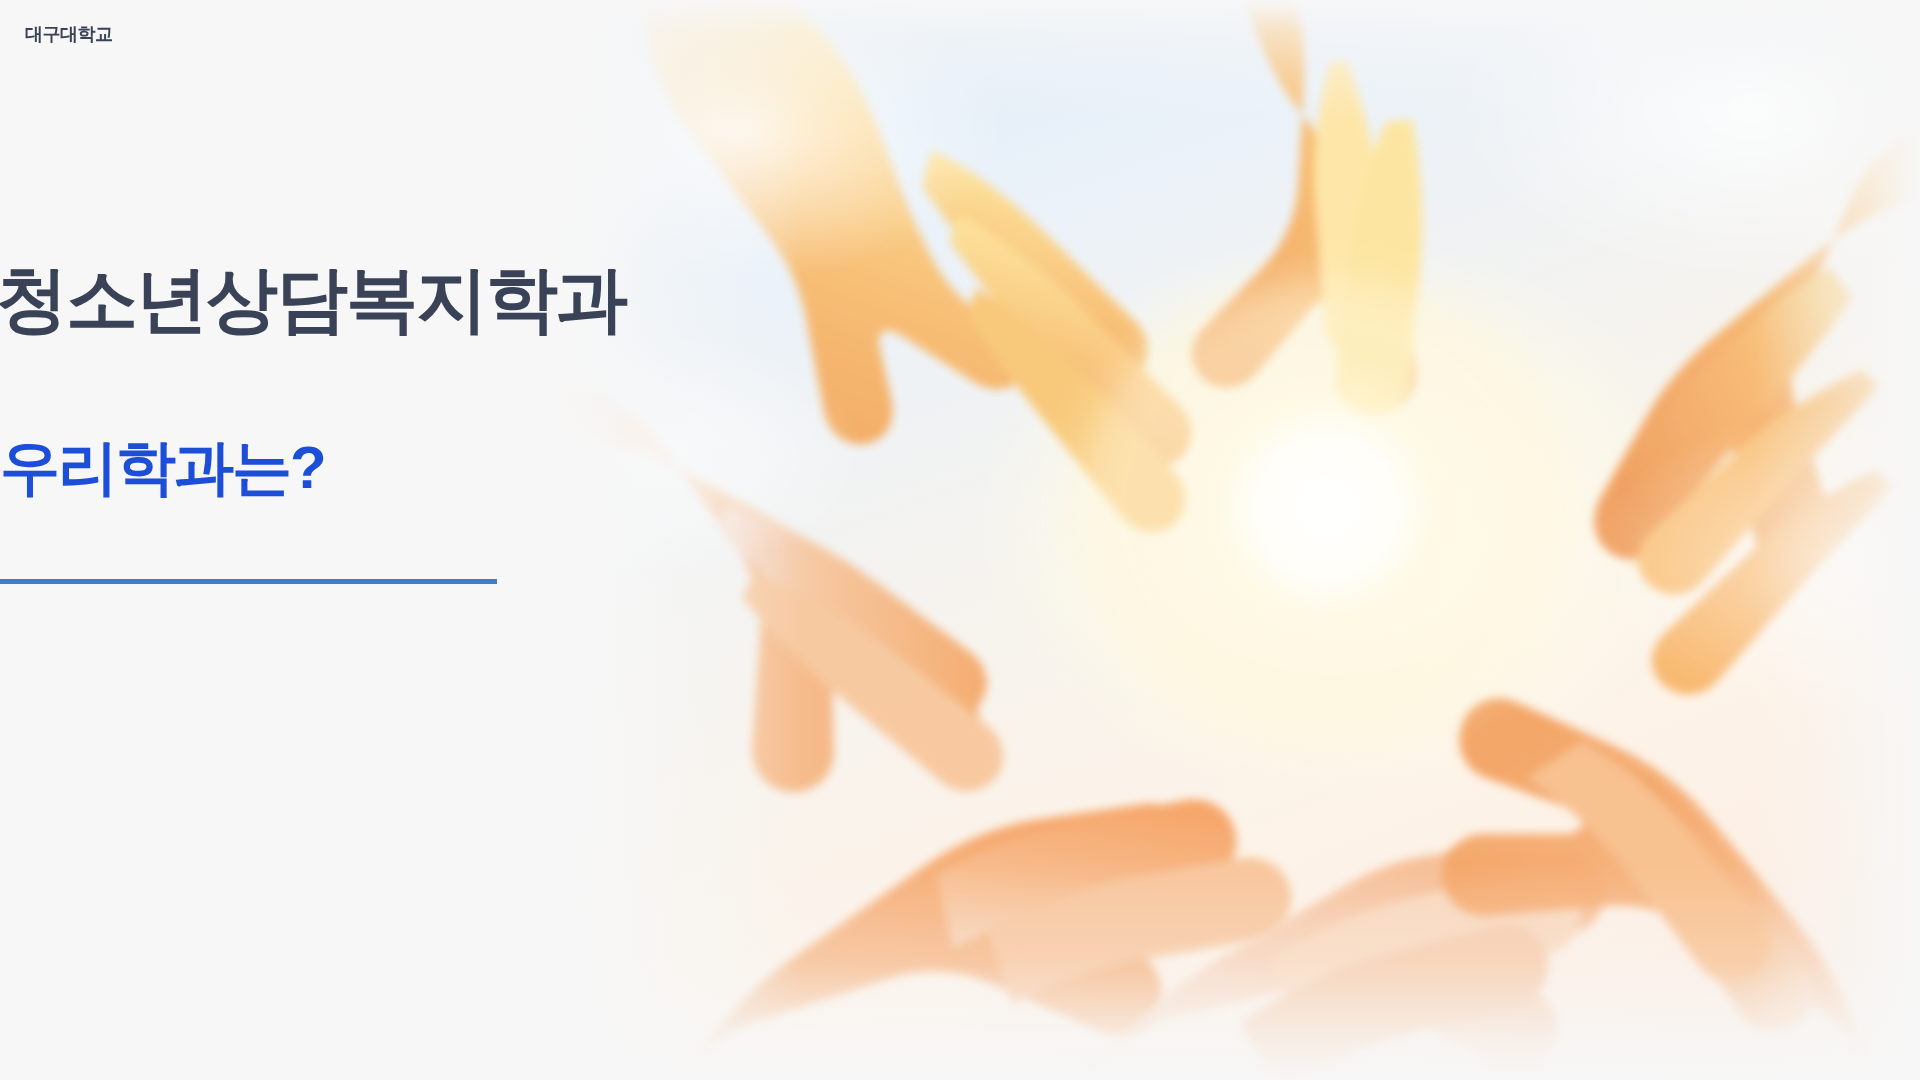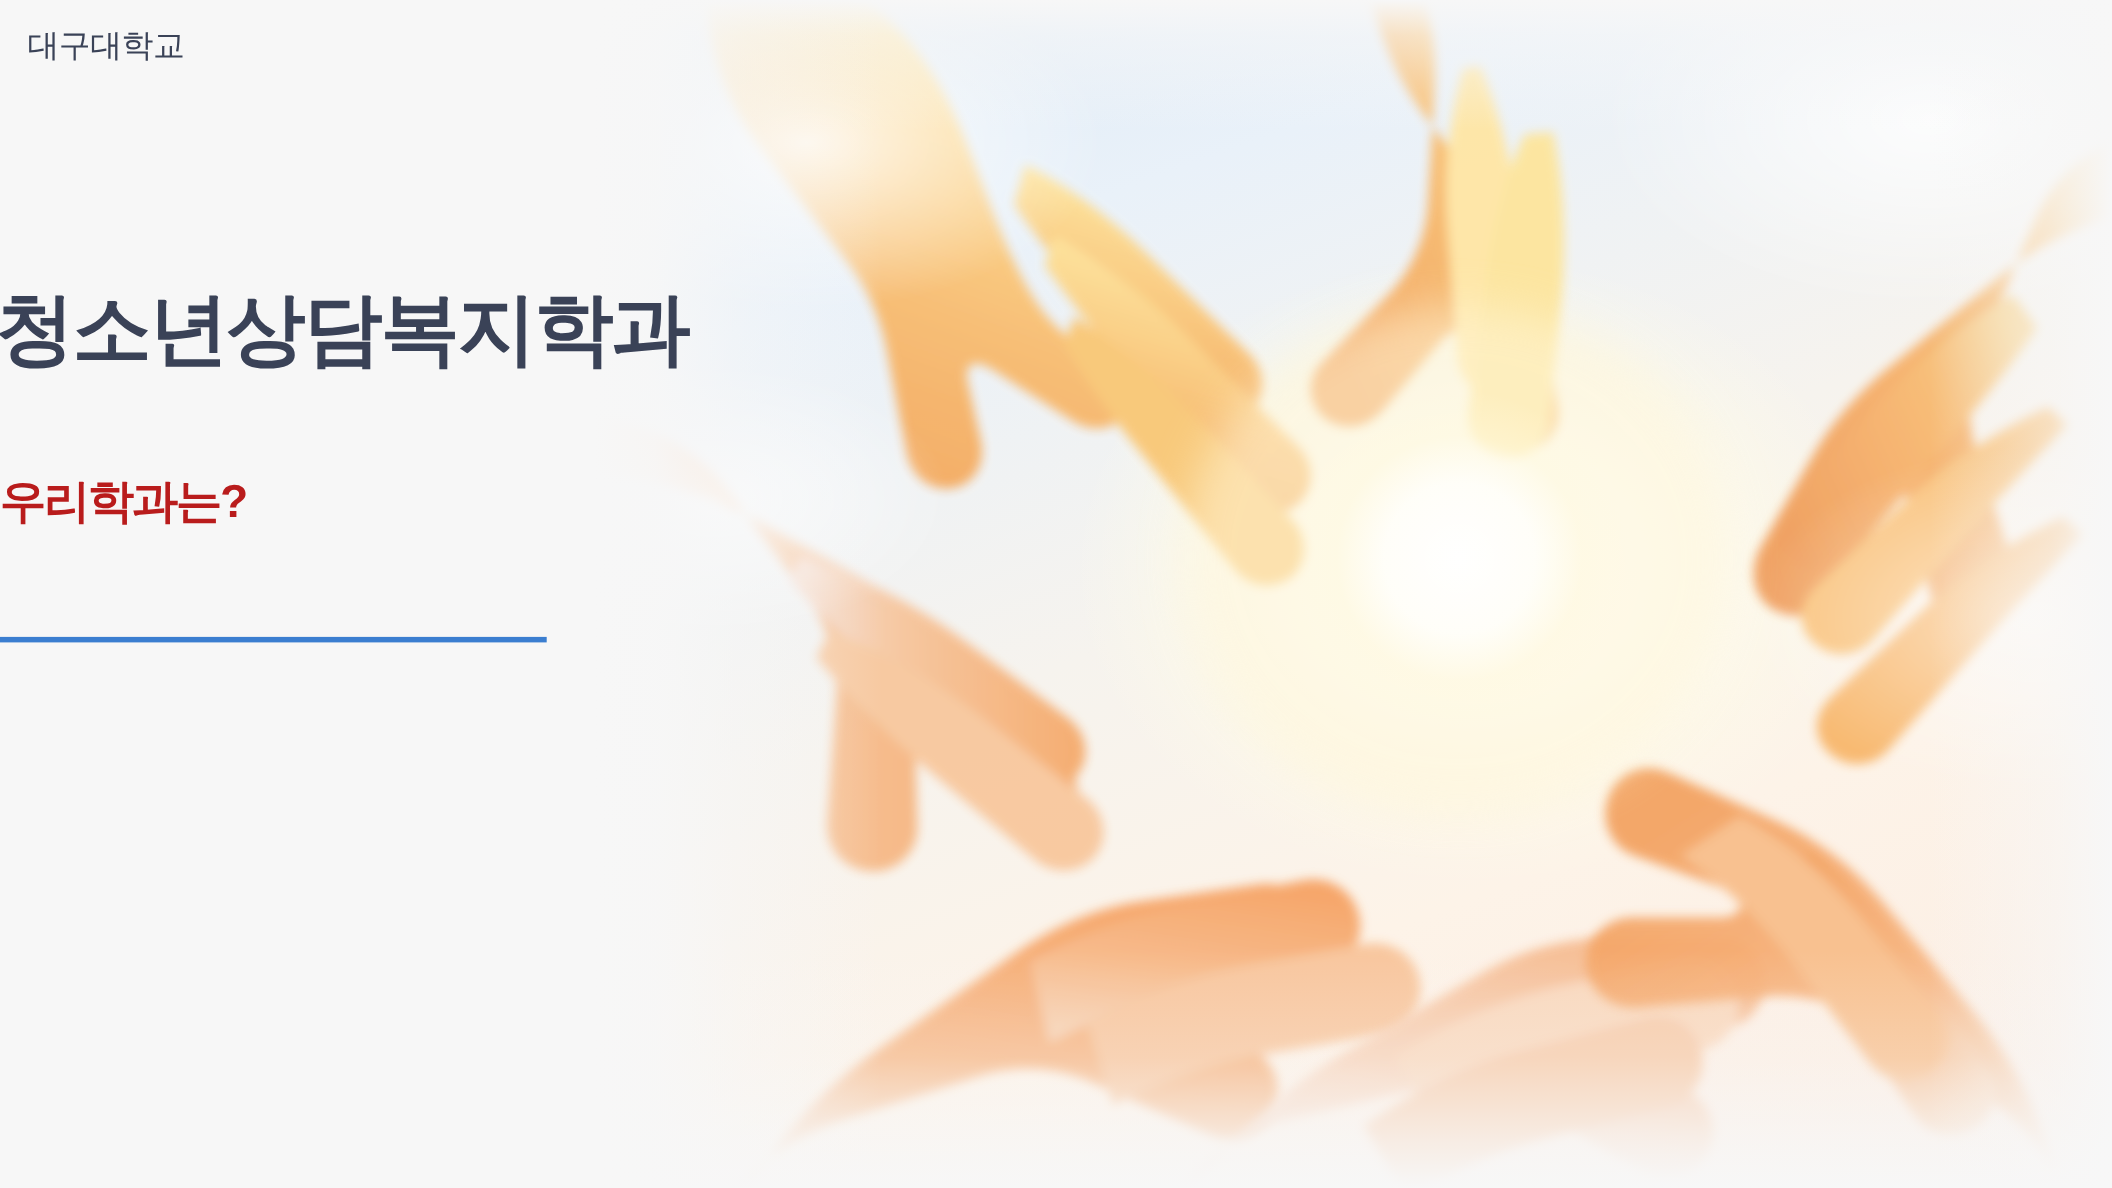--- a/index.html
+++ b/index.html
@@ -80,44 +80,44 @@
     pointer-events:none;
     border-radius:90px;
     box-shadow: 0 0 0 90px #f7f7f7;
     opacity:0.55;
   }
 
   
   .logo {
     position:absolute;
     left:25px; top:22px;
-    font-size:29px;
-    font-weight:400;
+    font-size:18px;
+    font-weight:700;
     letter-spacing:-0.5px;
     color:#3a4257;
     white-space:nowrap;
     z-index:30;
   }
   .headline {
     position:absolute;
     left:-4px; top:252px;
     font-size:72px;
     font-weight:800;
     letter-spacing:-2px;
     color:#3a4257;
     white-space:nowrap;
     z-index:30;
   }
   .subhead {
     position:absolute;
     left:0px; top:428px;
-    font-size:42px;
+    font-size:60px;
     font-weight:800;
     letter-spacing:-2px;
-    color:#b91c1c;
+    color:#1d4ed8;
     white-space:nowrap;
     z-index:30;
   }
   .rule {
     position:absolute;
     left:0px; top:579px;
     width:497px; height:5px;
     background:#3b7ed0;
     z-index:30;
   }

